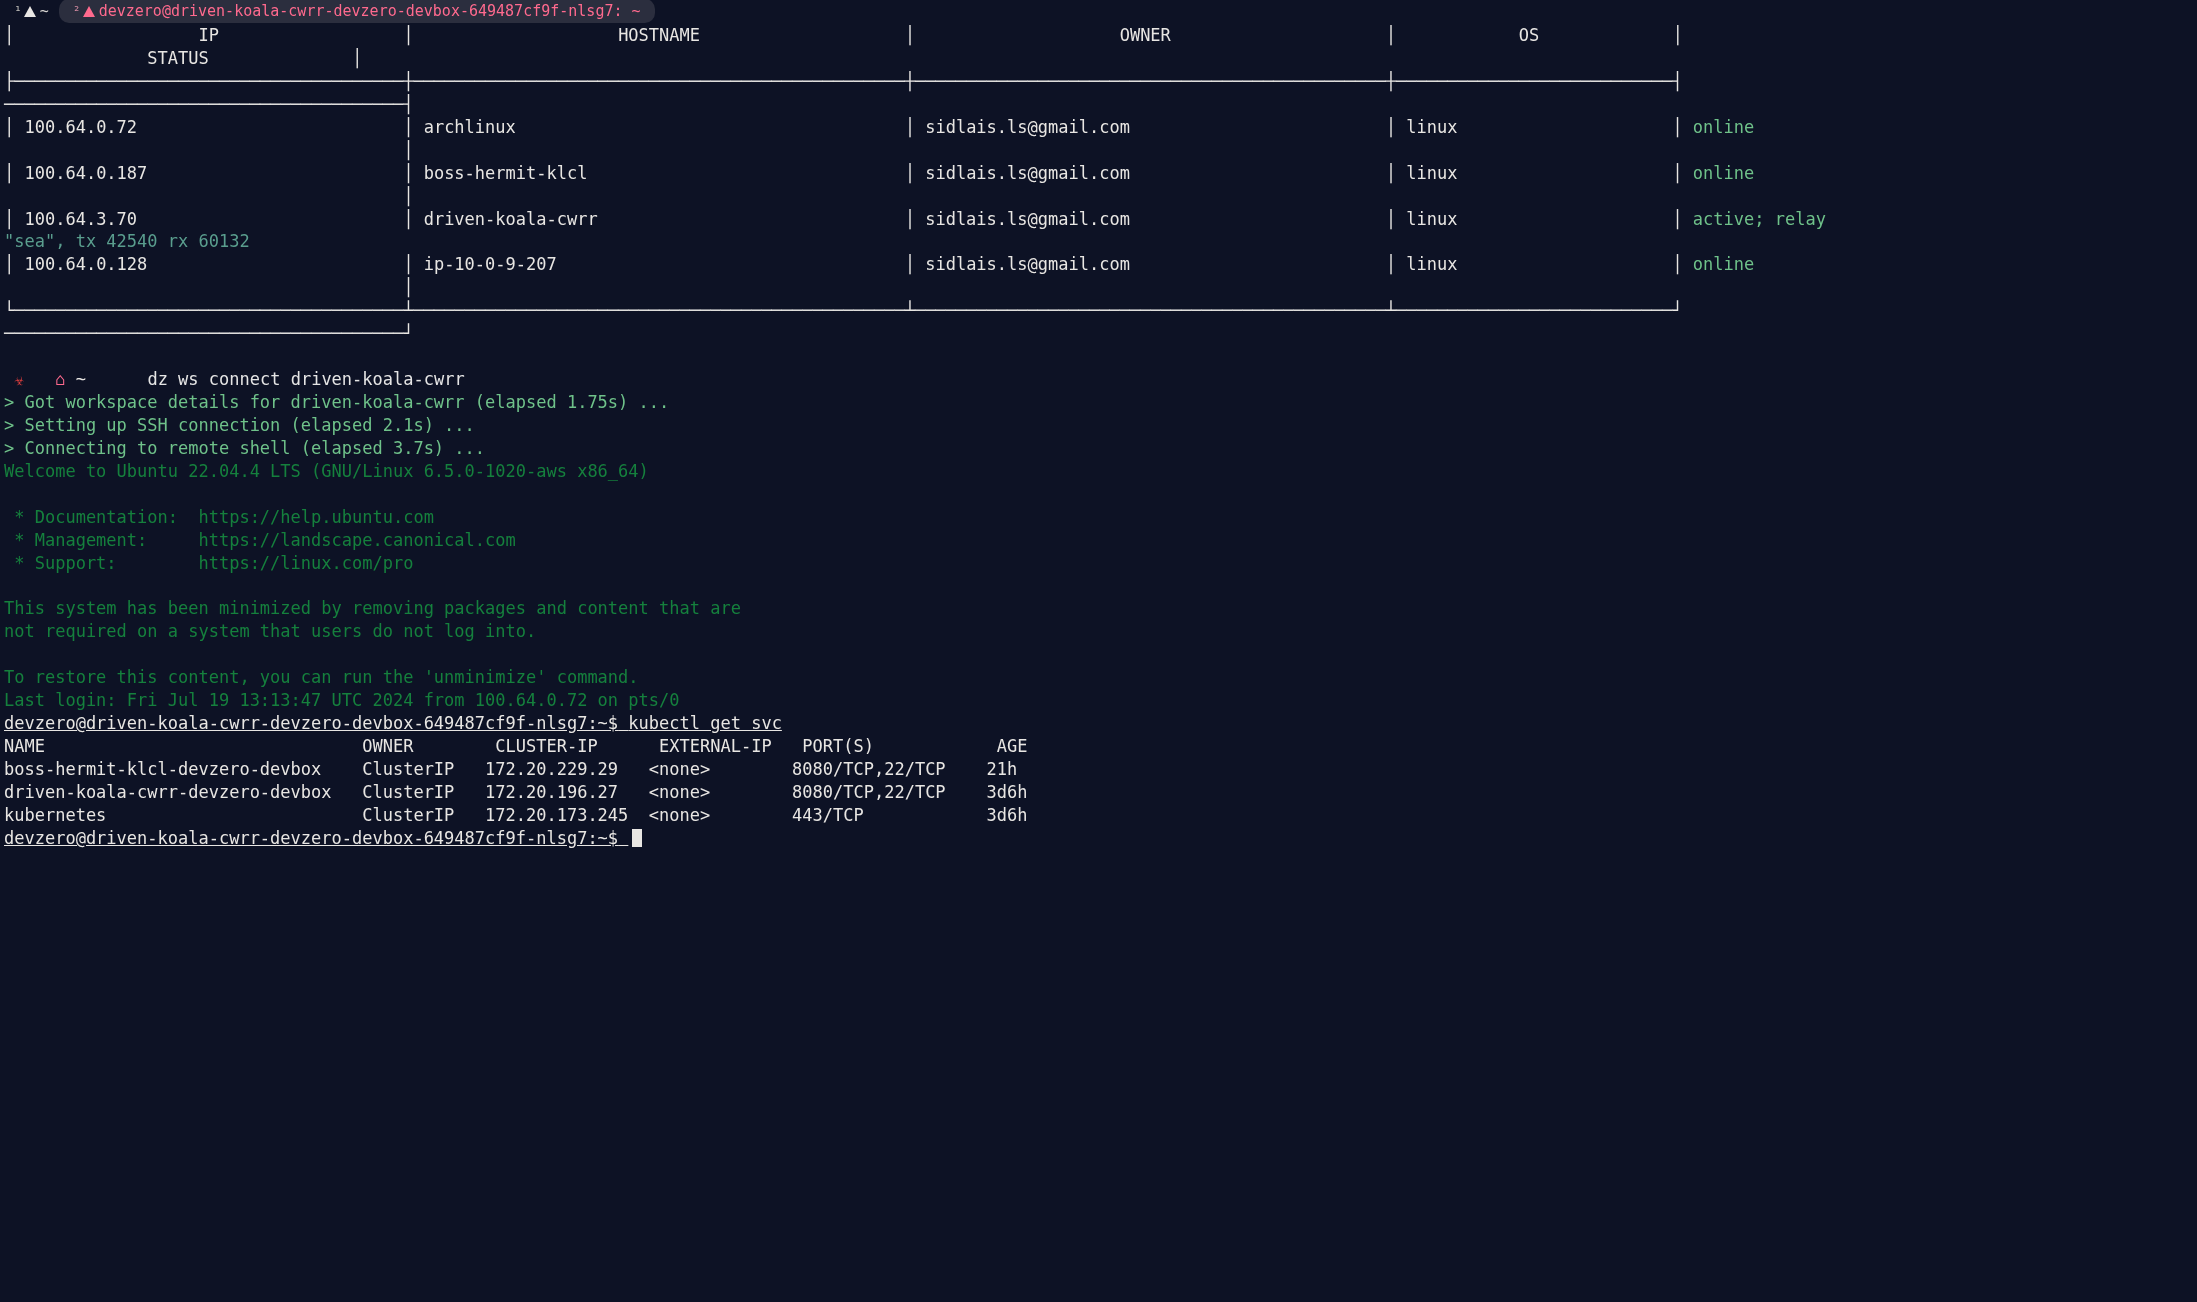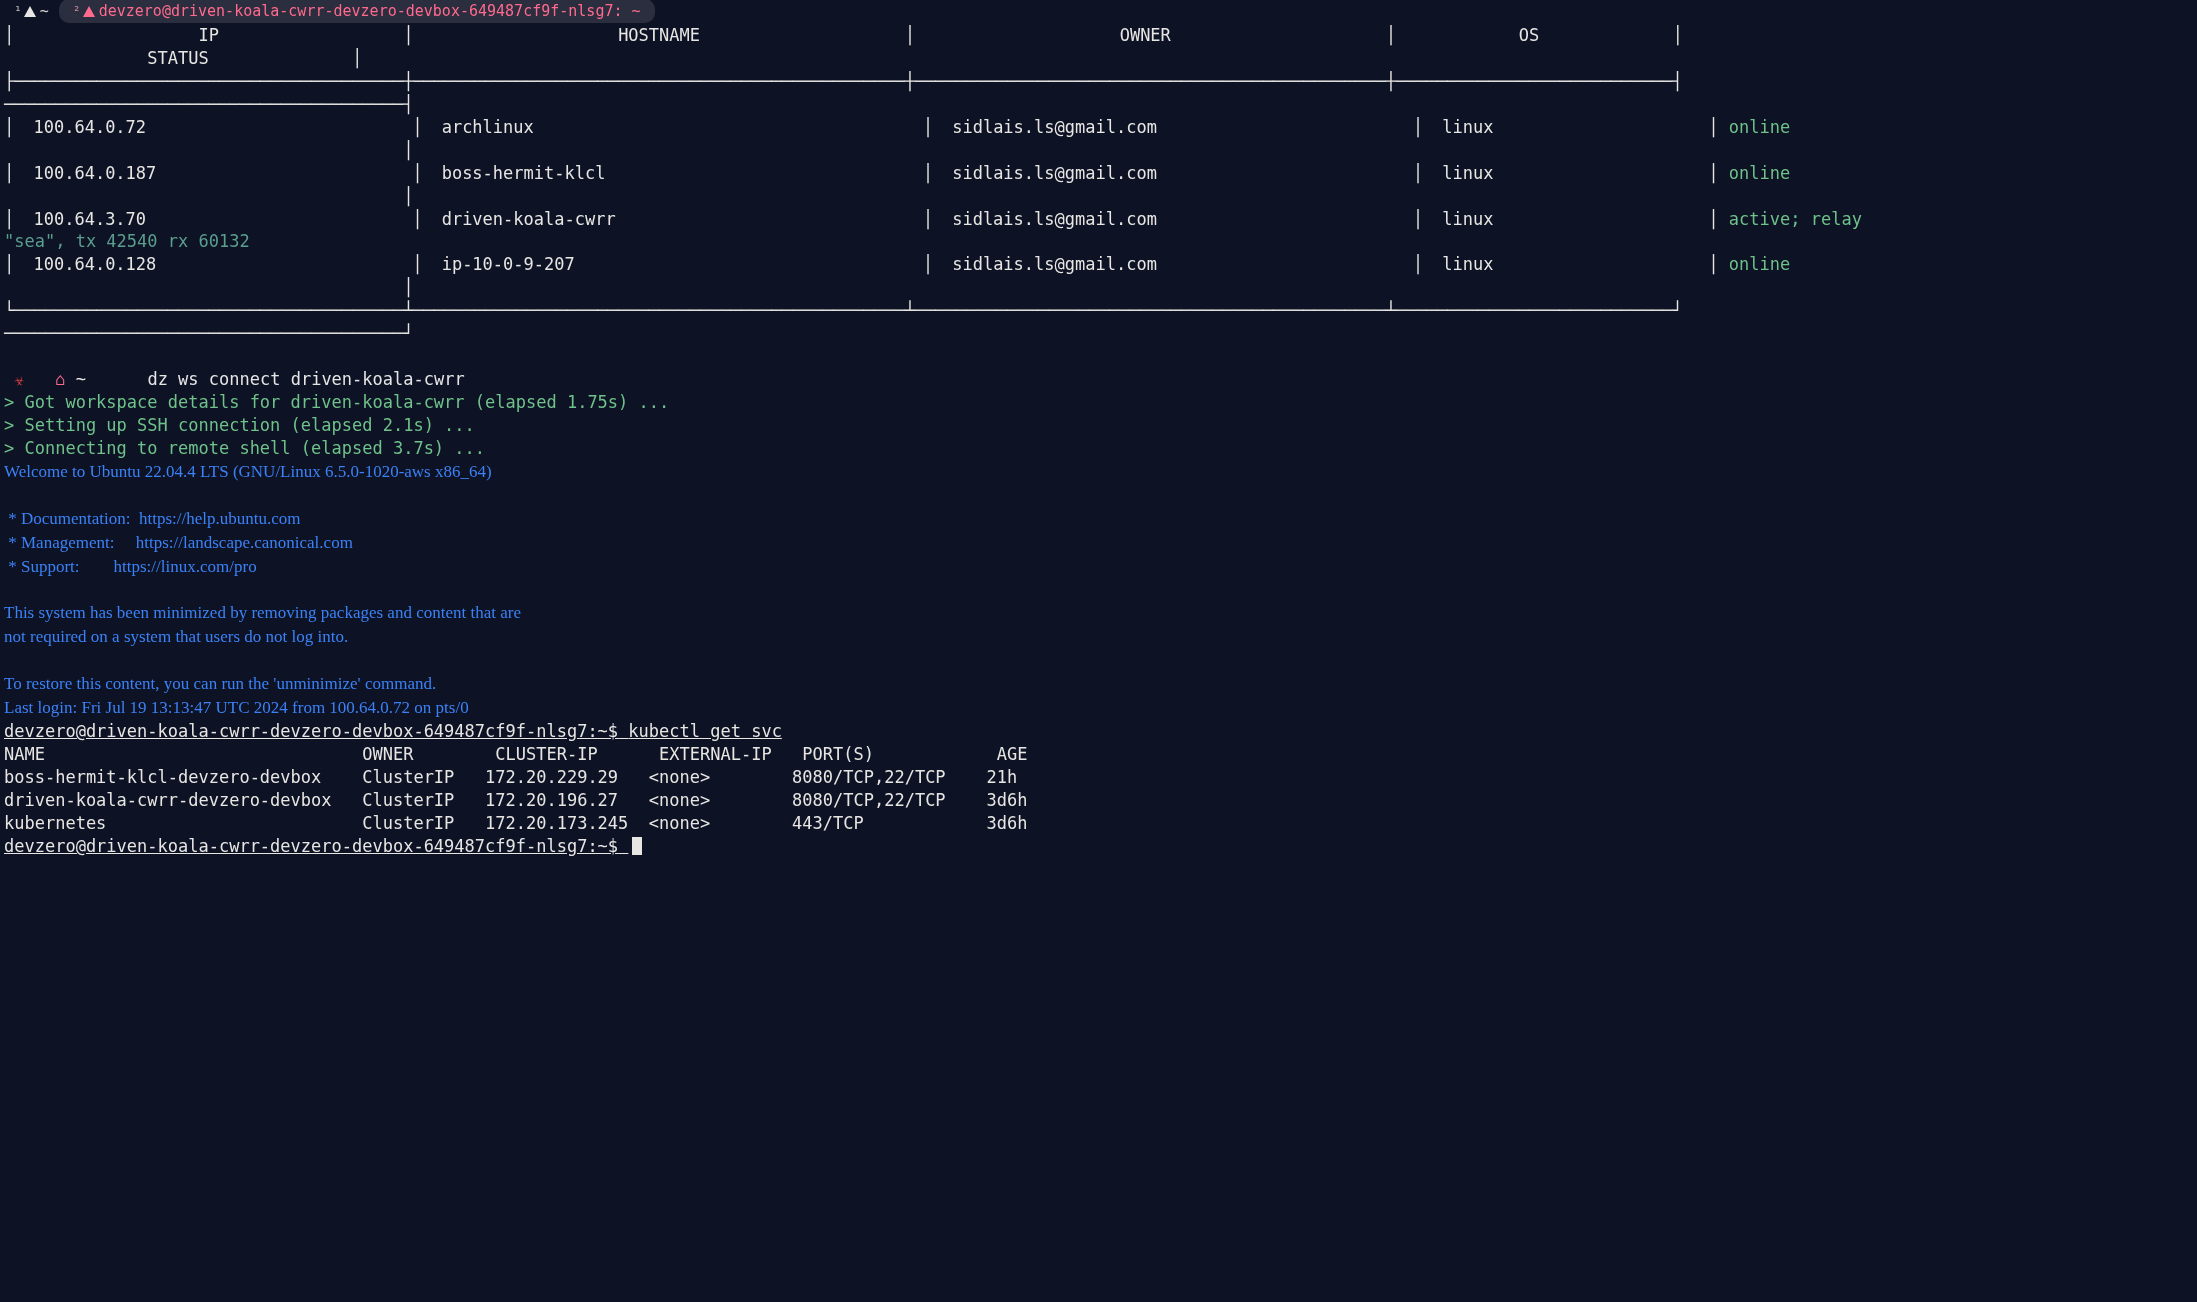--- a/index.html
+++ b/index.html
@@ -42,31 +42,31 @@
     border-left: 6px solid transparent;
     border-right: 6px solid transparent;
     border-bottom: 11px solid #e8e6e3;
     margin-right: 4px;
     vertical-align: -1px;
   }
   .tab.active .arch-icon::after { border-bottom-color: #ff6a8e; }
 
   .term { padding: 2px 4px 40px 4px; white-space: pre; }
   .hdr { color: #e8e6e3; margin-top: 6px; }
-  .cell { color: #e8e6e3; margin-left: 9px; }
+  .cell { color: #e8e6e3; }
   .green { color: #6fc28a; text-align: center; }
   .row { }
   .extra { color: #5a9e8e; margin-left:0; }
   .prompt-icons { display:inline-block; }
   .haz { color:#d23c3c; }
   .home { color:#ff6a8e; }
   .path { color:#e8e6e3; }
   .cmd { color:#e5e5e5; }
   .log { color:#6fc28a; }
-  .motd { color:#3b82f6;font-family:Liberation Serif, serif; }
+  .motd { color:#15803d; }
   .k8s { color:#e8e6e3; }
   .ps1 { color:#e8e6e3;text-decoration:underline; }
   .cursor {
     display:inline-block;
     width:10px; height:18px;
     background:#e8e6e3;
     vertical-align:-3px;
     margin-left:4px;
   }
 </style>

